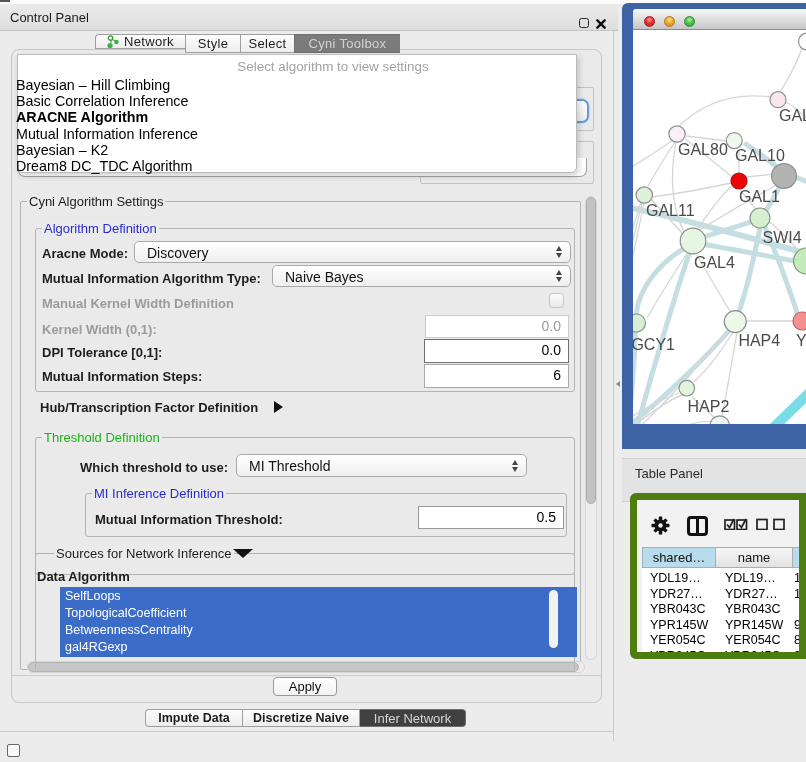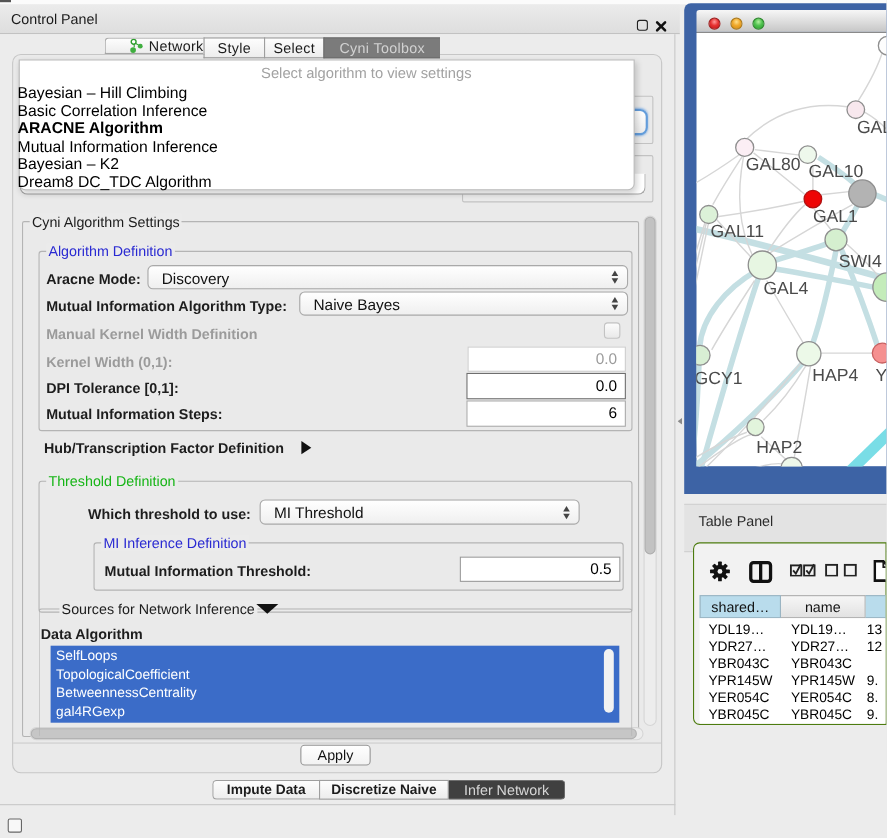--- a/index.html
+++ b/index.html
@@ -28,21 +28,21 @@
   <svg class="abs" style="left:596px;top:15px;" width="10" height="10" viewBox="0 0 11 11">
       <path d="M1.5 1.5 L9.5 9.5 M9.5 1.5 L1.5 9.5" stroke="#111" stroke-width="2.6" stroke-linecap="round"></path>
     </svg>
 </div>
 <div class="abs" id="cpbody" style="left:0;top:31px;width:614px;height:710px;background:#ececec;border-right:1px solid #c9c9c9;"></div>
 
 <div class="abs" style="left:11px;top:49px;width:591px;height:654px;background:#eaeaea;border:1px solid #c6c6c6;border-radius:8px;"></div>
 <div class="abs" style="left:12px;top:675px;width:589px;height:1px;background:#cccccc;"></div>
 
 <div class="abs" style="left:95px;top:34px;height:19px;display:flex;font-size:13px;letter-spacing:0.3px;">
-  <div style="width:90px;height:15px;background:linear-gradient(#fdfdfd,#ededed);border:1px solid #9e9e9e;border-right:none;border-radius:4px 0 0 0;display:flex;align-items:center;justify-content:flex-end;color:#1c1c1c;">
+  <div style="width:90px;height:15px;background:linear-gradient(#fdfdfd,#ededed);border:1px solid #9e9e9e;border-right:none;border-radius:4px 0 0 0;display:flex;align-items:center;justify-content:center;color:#1c1c1c;">
     <svg width="13" height="14" viewBox="0 0 13 14" style="margin-right:4px;">
         <circle cx="3.5" cy="3" r="2.2" fill="#fff" stroke="#2e9e2e" stroke-width="1.3"></circle>
         <circle cx="3" cy="10.5" r="2.6" fill="#3fae3f"></circle>
         <circle cx="9.5" cy="7" r="2.2" fill="#3fae3f"></circle>
         <line x1="4" y1="5" x2="4" y2="8" stroke="#2e9e2e" stroke-width="1"></line>
         <line x1="5.5" y1="4.5" x2="8" y2="6" stroke="#2e9e2e" stroke-width="1"></line>
       </svg>
     Network</div>
   <div style="width:55px;height:19px;background:linear-gradient(#fdfdfd,#ededed);border:1px solid #9e9e9e;border-right:none;display:flex;align-items:center;justify-content:center;color:#1c1c1c;">Style</div>
   <div style="width:54px;height:19px;background:linear-gradient(#fdfdfd,#ededed);border:1px solid #9e9e9e;border-right:none;display:flex;align-items:center;justify-content:center;color:#1c1c1c;">Select</div>
@@ -79,60 +79,60 @@
   <div class="abs lbl" style="left:42px;top:322px;color:#9b9b9b;">Kernel Width (0,1):</div>
   <div class="field" style="left:425px;top:315px;width:144px;height:23px;border-color:#cccccc;color:#9b9b9b;">0.0</div>
   <div class="abs lbl" style="left:42px;top:345px;">DPI Tolerance [0,1]:</div>
   <div class="field" style="left:424px;top:339px;width:145px;height:24px;border:1.5px solid #6e6e6e;">0.0</div>
   <div class="abs lbl" style="left:42px;top:369px;">Mutual Information Steps:</div>
   <div class="field" style="left:424px;top:364px;width:145px;height:24px;">6</div>
 
   <div class="abs lbl" style="left:40px;top:400px;">Hub/Transcription Factor Definition</div>
   <div class="abs" style="left:274px;top:401px;width:0;height:0;border-top:6px solid transparent;border-bottom:6px solid transparent;border-left:9px solid #111;"></div>
 
-  <div class="grp" style="left:35px;top:437px;width:540px;height:120px;padding-left:40px;">
+  <div class="grp" style="left:35px;top:437px;width:540px;height:138px;padding-left:40px;">
     <span style="color:#17b517;">Threshold Definition</span>
   </div>
   <div class="abs lbl" style="left:80px;top:460px;">Which threshold to use:</div>
   <div class="combo" style="left:236px;top:454px;width:291px;height:23px;">
       <span class="tx">MI Threshold</span>
       <span class="spin"></span>
     </div>
 
   <div class="grp" style="left:85px;top:493px;width:482px;height:44px;">
     <span style="background:#ebebeb;color:#2a2ad2;">MI Inference Definition</span>
   </div>
   <div class="abs lbl" style="left:95px;top:512px;">Mutual Information Threshold:</div>
   <div class="field" style="left:418px;top:506px;width:146px;height:23px;border-color:#999;">0.5</div>
 
   <div class="grp" style="left:35px;top:553px;width:540px;height:116px;border-bottom:none;border-radius:3px 3px 0 0;">
     <span style="color:#1d1d1d;left:18px;">Sources for Network Inference</span>
   </div>
   <div class="abs" style="left:233px;top:549px;width:0;height:0;border-left:10px solid transparent;border-right:10px solid transparent;border-top:9px solid #111;"></div>
   <div class="abs lbl" style="left:37px;top:569px;">Data Algorithm</div>
-  <div class="abs" style="left:46px;top:587px;width:517px;height:70px;background:#3b6cc8;color:#fff;font-size:12.5px;overflow:hidden;">
+  <div class="abs" style="left:60px;top:587px;width:517px;height:70px;background:#3b6cc8;color:#fff;font-size:12.5px;overflow:hidden;">
     <div style="padding:1px 0 0 5px;line-height:17px;">SelfLoops<br>TopologicalCoefficient<br>BetweennessCentrality<br>gal4RGexp</div>
   </div>
   <div class="abs" style="left:549px;top:590px;width:9px;height:58px;background:#f2f2f2;border-radius:4.5px;"></div>
 
   <div class="abs" style="left:273px;top:677px;width:64px;height:19px;background:linear-gradient(#ffffff,#f2f2f2);border:1px solid #989898;border-radius:4px;text-align:center;font-size:13px;color:#111;padding-top:1px;">Apply</div>
 </div>
 
 <div class="abs" style="left:420px;top:87px;width:174px;height:44px;border:1px solid #c2c2c2;border-radius:2px;"></div>
 <div class="abs" style="left:420px;top:141px;width:174px;height:43px;border:1px solid #c2c2c2;border-radius:2px;"></div>
 <div class="abs" style="left:430px;top:99px;width:159px;height:24px;border:2.5px solid #639ddb;border-radius:7px;background:linear-gradient(#fff,#ececec);box-shadow:0 0 2px #8ab4e4;"></div>
 <div class="abs" style="left:18px;top:158px;width:569px;height:19px;border:1px solid #a3a3a3;border-top:none;border-radius:0 0 7px 7px;background:#fff;"></div>
 <div id="overlay">
   <div class="abs" style="left:17px;top:54px;width:560px;height:119px;background:#fff;border:1px solid #bbb;border-radius:0 0 6px 6px;box-shadow:2px 3px 6px rgba(0,0,0,0.18);"></div>
   <div class="abs" style="left:17px;top:59px;width:632px;text-align:center;font-size:13.4px;color:#a2a2a2;">Select algorithm to view settings</div>
   <div class="abs" style="left:16px;top:77px;width:550px;font-size:14.3px;color:#000;line-height:16.2px;">Bayesian – Hill Climbing<br>Basic Correlation Inference<br><b>ARACNE Algorithm</b><br>Mutual Information Inference<br>Bayesian – K2<br>Dream8 DC_TDC Algorithm</div>
 </div>
 
 <div class="abs" style="left:145px;top:709px;height:18px;display:flex;font-size:12.5px;font-weight:bold;">
-  <div style="width:97px;background:linear-gradient(#fdfdfd,#ededed);border:1px solid #9e9e9e;border-right:none;border-radius:4px 0 0 4px;display:flex;align-items:center;justify-content:center;color:#1c1c1c;margin-left:48px;">Impute Data</div>
+  <div style="width:97px;background:linear-gradient(#fdfdfd,#ededed);border:1px solid #9e9e9e;border-right:none;border-radius:4px 0 0 4px;display:flex;align-items:center;justify-content:center;color:#1c1c1c;">Impute Data</div>
   <div style="width:118px;background:linear-gradient(#fdfdfd,#ededed);border:1px solid #9e9e9e;display:flex;align-items:center;justify-content:center;color:#1c1c1c;">Discretize Naive</div>
   <div style="width:106px;background:#404040;border:1px solid #6f6f6f;border-left:none;border-radius:0 4px 4px 0;display:flex;align-items:center;justify-content:center;color:#d6d6d6;font-weight:normal;font-size:13px;">Infer Network</div>
 </div>
 
 <div id="netwin">
   <div class="abs" style="left:622px;top:3px;width:184px;height:446px;background:#3d63a5;border-radius:6px 0 0 0;"></div>
   <div class="abs" style="left:633px;top:9px;width:173px;height:21px;background:linear-gradient(#f7f7f7,#c6c6c6);border-bottom:1px solid #8a8a8a;border-radius:3px 0 0 0;"></div>
   <div class="abs" style="left:644px;top:16px;width:11px;height:11px;border-radius:50%;background:radial-gradient(circle at 50% 32%, #ff9a9a 0%, #e63232 45%, #c01616 100%);border:0.5px solid #a02020;"></div>
   <div class="abs" style="left:664px;top:16px;width:11px;height:11px;border-radius:50%;background:radial-gradient(circle at 50% 32%, #ffe08a 0%, #f0a82b 45%, #cf8a14 100%);border:0.5px solid #ad7a1a;"></div>
   <div class="abs" style="left:684px;top:16px;width:11px;height:11px;border-radius:50%;background:radial-gradient(circle at 50% 32%, #b5f0a0 0%, #4fc24f 45%, #2d9e2d 100%);border:0.5px solid #2f8a2f;"></div>
@@ -216,21 +216,21 @@
   </svg>
   <div class="abs" style="left:616px;top:373px;width:5px;height:6px;"><svg width="5" height="6">
         <path d="M 4 0 L 0 3 L 4 6 Z" fill="#8a8a8a"></path>
       </svg></div>
 </div>
 
 <div id="tablepanel">
   <div class="abs" style="left:622px;top:458px;width:184px;height:44px;background:#e3e3e3;border-top:1px solid #d0d0d0;border-bottom:1px solid #cfcfcf;">
     <div class="abs" style="left:13px;top:7px;font-size:13px;color:#2a2a2a;">Table Panel</div>
   </div>
-  <div class="abs" style="left:630px;top:493px;width:176px;height:166px;background:#f2f2f2;border:1px solid #4d7c0f;border-radius:6px 0 0 6px;overflow:hidden;">
+  <div class="abs" style="left:630px;top:493px;width:176px;height:166px;background:#f2f2f2;border:7px solid #4d7c0f;border-radius:6px 0 0 6px;overflow:hidden;">
 
     <svg class="abs" style="left:14px;top:16px;" width="19" height="19" viewBox="0 0 19 19">
         <g fill="#111">
           <circle cx="9.5" cy="9.5" r="6"></circle>
           <g>
             <rect x="7.8" y="0.5" width="3.4" height="4" rx="0.6"></rect>
             <rect x="7.8" y="14.5" width="3.4" height="4" rx="0.6"></rect>
             <rect x="0.5" y="7.8" width="4" height="3.4" ry="0.6"></rect>
             <rect x="14.5" y="7.8" width="4" height="3.4" ry="0.6"></rect>
             <g transform="rotate(45 9.5 9.5)">

